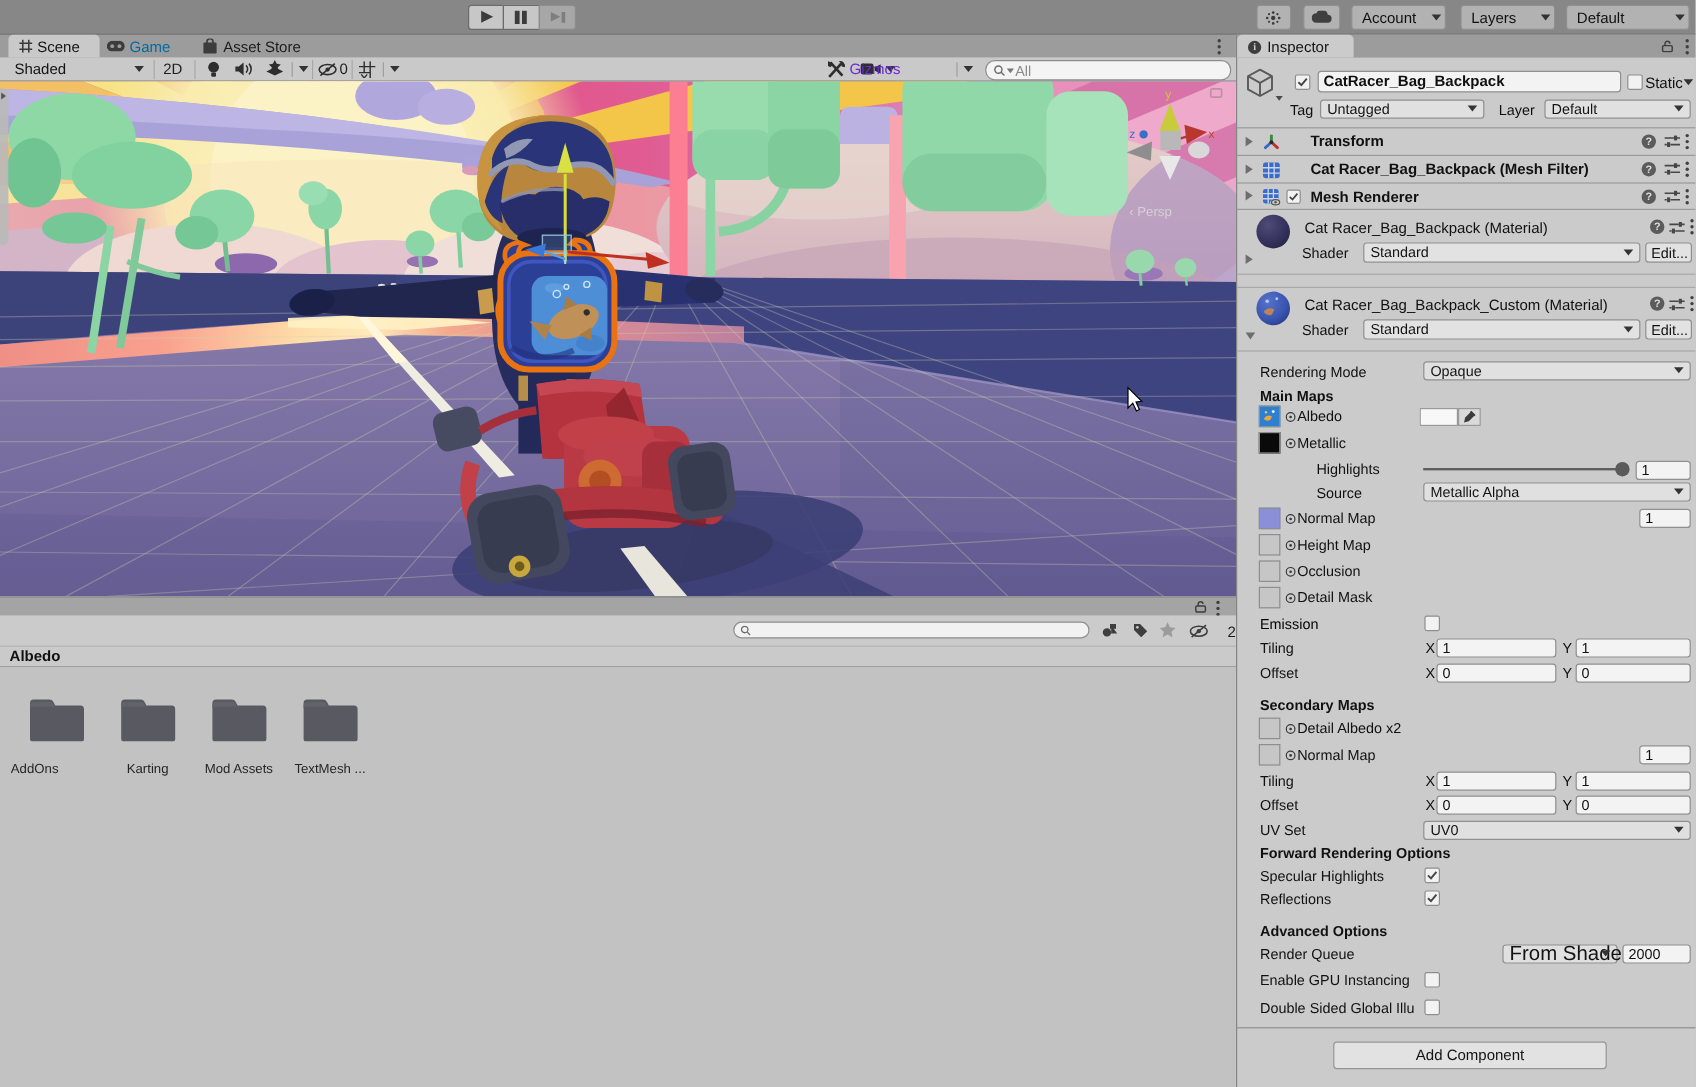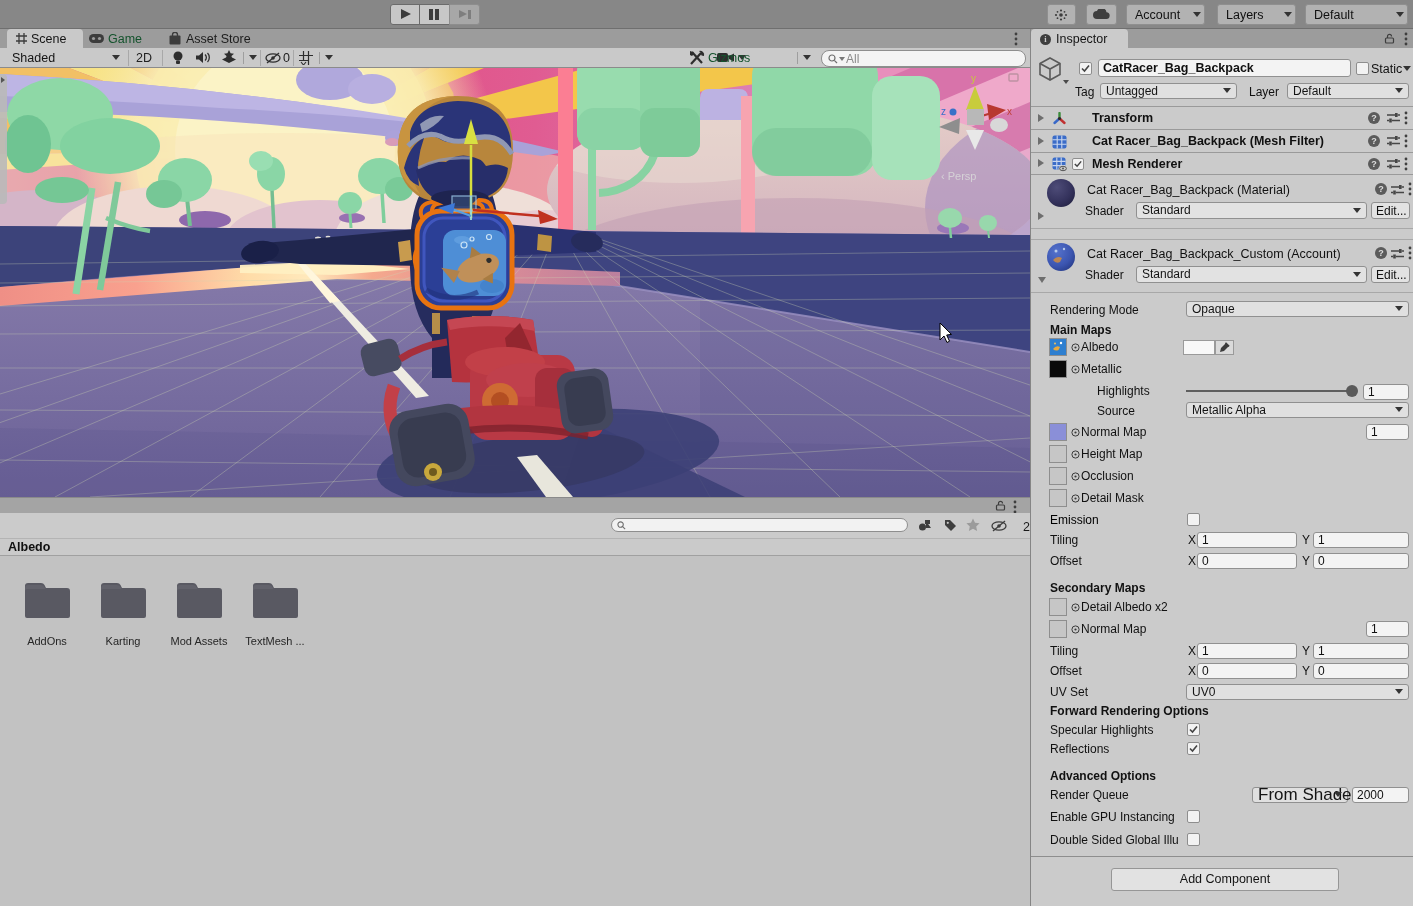--- a/index.html
+++ b/index.html
@@ -43,21 +43,21 @@
 <div class="abs" style="left:7px;top:29px;width:76px;height:19px;background:#C9C9C9;border-radius:4px 4px 0 0"></div>
 <svg class="abs" style="left:16px;top:33px" width="11" height="11" viewBox="0 0 11 11">
     <path d="M3,0 V11 M8,0 V11 M0,3 H11 M0,8 H11" stroke="#3c3c3c" stroke-width="1.3"></path>
   </svg>
 <div class="abs" style="left:31px;top:31px;height:16px;line-height:16px;font-size:12.5px;color:#151515;white-space:nowrap">Scene</div>
 <svg class="abs" style="left:89px;top:34px" width="15" height="9" viewBox="0 0 15 9">
     <rect x="0" y="0" width="15" height="9" rx="4.5" fill="#3c3c3c"></rect>
     <circle cx="4.5" cy="4.5" r="1.6" fill="#9c9c9c"></circle>
     <circle cx="10.5" cy="4.5" r="1.6" fill="#9c9c9c"></circle>
   </svg>
-<div class="abs" style="left:108px;top:31px;height:16px;line-height:16px;font-size:12.5px;color:#14532d;white-space:nowrap">Game</div>
+<div class="abs" style="left:108px;top:31px;height:16px;line-height:16px;font-size:12.5px;color:#0369a1;white-space:nowrap">Game</div>
 <svg class="abs" style="left:169px;top:32px" width="12" height="13" viewBox="0 0 12 13">
     <rect x="0.5" y="3.5" width="11" height="9" rx="1" fill="#3c3c3c"></rect>
     <path d="M3.5,4 V2.8 a2.5,2.5 0 0 1 5,0 V4" fill="none" stroke="#3c3c3c" stroke-width="1.4"></path>
   </svg>
 <div class="abs" style="left:186px;top:31px;height:16px;line-height:16px;font-size:12.5px;color:#1c1c1c;white-space:nowrap">Asset Store</div>
 <svg class="abs" style="left:1014px;top:32px" width="4" height="14" viewBox="0 0 4 14">
     <circle cx="2" cy="2" r="1.4" fill="#404040"></circle>
     <circle cx="2" cy="7" r="1.4" fill="#404040"></circle>
     <circle cx="2" cy="12" r="1.4" fill="#404040"></circle>
   </svg>
@@ -99,21 +99,21 @@
     <path d="M2,14 L12,3" stroke="#2e2e2e" stroke-width="2.2"></path>
     <path d="M10,1 a4,4 0 0 1 5,5 l-2.5,-0.5 -1,-3 Z" fill="#2e2e2e"></path>
     <path d="M3,2 l10,11" stroke="#2e2e2e" stroke-width="2.2"></path>
     <path d="M1,1 l3,1 1,2 -2,2 -2,-1 Z" fill="#2e2e2e"></path>
   </svg>
 <svg class="abs" style="left:717px;top:52px" width="17" height="11" viewBox="0 0 17 11">
     <rect x="0" y="1" width="11" height="9" rx="2" fill="#2e2e2e"></rect>
     <polygon points="12,4 17,1.5 17,9.5 12,7" fill="#2e2e2e"></polygon>
   </svg>
 <div class="abs" style="left:738px;top:55px;width:0;height:0;border-left:4px solid transparent;border-right:4px solid transparent;border-top:5px solid #333"></div>
-<div class="abs" style="left:708px;top:50px;height:16px;line-height:16px;font-size:12.5px;color:#14532d;white-space:nowrap">Gizmos</div>
+<div class="abs" style="left:708px;top:50px;height:16px;line-height:16px;font-size:12.5px;color:#6d28d9;white-space:nowrap">Gizmos</div>
 <div class="abs" style="left:797px;top:52px;width:1px;height:12px;background:#9e9e9e"></div>
 <div class="abs" style="left:803px;top:55px;width:0;height:0;border-left:4px solid transparent;border-right:4px solid transparent;border-top:5px solid #333"></div>
 <div class="abs" style="left:821px;top:50px;width:205px;height:17px;background:#F4F4F4;border:1px solid #8e8e8e;border-radius:8px;box-sizing:border-box"></div>
 <svg class="abs" style="left:828px;top:54px" width="10" height="10" viewBox="0 0 10 10">
     <circle cx="4" cy="4" r="3" fill="none" stroke="#6e6e6e" stroke-width="1.2"></circle>
     <line x1="6.3" y1="6.3" x2="9" y2="9" stroke="#6e6e6e" stroke-width="1.2"></line>
   </svg>
 <div class="abs" style="left:839px;top:57px;width:0;height:0;border-left:3px solid transparent;border-right:3px solid transparent;border-top:4px solid #777"></div>
 <div class="abs" style="left:846px;top:51px;height:16px;line-height:16px;font-size:12px;color:#8a8a8a;white-space:nowrap">All</div>
 <div class="abs" style="left:0;top:68px;width:1030px;height:429px"><svg width="1030" height="429" viewBox="0 0 1030 429">
@@ -453,21 +453,21 @@
     <line x1="2" y1="11" x2="14" y2="1" stroke="#3e3e3e" stroke-width="1.3"></line>
   </svg>
 <div class="abs" style="left:1023px;top:519px;height:16px;line-height:16px;font-size:12.5px;color:#1a1a1a;white-space:nowrap">21</div>
 <div class="abs" style="left:0;top:538px;width:1030px;height:18px;background:#CACACA;border-top:1px solid #b4b4b4;border-bottom:1px solid #a0a0a0;box-sizing:border-box"></div>
 <div class="abs" style="left:8px;top:539px;height:16px;line-height:16px;font-size:12.5px;color:#101010;font-weight:bold;white-space:nowrap">Albedo</div>
 <div class="abs" style="left:0;top:556px;width:1030px;height:350px;background:#C2C2C2"></div>
 <div class="abs" style="left:23px;top:578px;width:49px;height:40px"><svg width="49" height="40" viewBox="0 0 49 40">
       <path d="M2,38 V8 q0,-3 3,-3 h13 q2.5,0 3.5,2 l1.5,3 H44 q3,0 3,3 v25 q0,2 -2,2 H4 q-2,0 -2,-2 Z" fill="#595962"></path>
       <path d="M2,10 q0,-3 3,-3 h13 q2.5,0 3.5,2 l1,2 H5 q-3,0 -3,2 Z" fill="#62626b"></path>
     </svg></div>
-<div class="abs" style="left:9px;top:635px;width:76px;text-align:center;font-size:11px;color:#262626">AddOns</div>
+<div class="abs" style="left:9px;top:635px;width:76px;font-size:11px;color:#262626">AddOns</div>
 <div class="abs" style="left:99px;top:578px;width:49px;height:40px"><svg width="49" height="40" viewBox="0 0 49 40">
       <path d="M2,38 V8 q0,-3 3,-3 h13 q2.5,0 3.5,2 l1.5,3 H44 q3,0 3,3 v25 q0,2 -2,2 H4 q-2,0 -2,-2 Z" fill="#595962"></path>
       <path d="M2,10 q0,-3 3,-3 h13 q2.5,0 3.5,2 l1,2 H5 q-3,0 -3,2 Z" fill="#62626b"></path>
     </svg></div>
 <div class="abs" style="left:85px;top:635px;width:76px;text-align:center;font-size:11px;color:#262626">Karting</div>
 <div class="abs" style="left:175px;top:578px;width:49px;height:40px"><svg width="49" height="40" viewBox="0 0 49 40">
       <path d="M2,38 V8 q0,-3 3,-3 h13 q2.5,0 3.5,2 l1.5,3 H44 q3,0 3,3 v25 q0,2 -2,2 H4 q-2,0 -2,-2 Z" fill="#595962"></path>
       <path d="M2,10 q0,-3 3,-3 h13 q2.5,0 3.5,2 l1,2 H5 q-3,0 -3,2 Z" fill="#62626b"></path>
     </svg></div>
 <div class="abs" style="left:161px;top:635px;width:76px;text-align:center;font-size:11px;color:#262626">Mod Assets</div>
@@ -602,21 +602,21 @@
 <div class="abs" style="left:1376px;top:203px;height:16px;line-height:16px;font-size:12px;color:#111;white-space:nowrap">Edit...</div>
 <div class="abs" style="left:1038px;top:212px;width:0;height:0;border-top:4.5px solid transparent;border-bottom:4.5px solid transparent;border-left:6px solid #6e6e6e"></div>
 <div class="abs" style="left:1031px;top:228px;width:382px;height:1px;background:#a8a8a8"></div>
 <div class="abs" style="left:1031px;top:239px;width:382px;height:1px;background:#a8a8a8"></div>
 <div class="abs" style="left:1047px;top:243px;width:28px;height:28px;border-radius:14px;background:radial-gradient(circle at 35% 30%,#5572cc,#3b55b0 55%,#22357e 92%)"></div>
 <svg class="abs" style="left:1047px;top:243px" width="28" height="28" viewBox="0 0 28 28">
     <path d="M6,17 q4,-5 9,-2 l-2,4 q-4,2 -7,-2" fill="#c88a48" opacity="0.9"></path>
     <circle cx="9" cy="8" r="1.5" fill="#cfe0f2" opacity="0.8"></circle>
     <circle cx="17" cy="6" r="1.2" fill="#cfe0f2" opacity="0.8"></circle>
   </svg>
-<div class="abs" style="left:1087px;top:246px;height:16px;line-height:16px;font-size:12.5px;color:#111;white-space:nowrap">Cat Racer_Bag_Backpack_Custom (Account)</div>
+<div class="abs" style="left:1087px;top:246px;height:16px;line-height:16px;font-size:12.5px;color:#111;white-space:nowrap">Cat Racer_Bag_Backpack_Custom (Material)</div>
 <div class="abs" style="left:1375px;top:247px;width:12px;height:12px;border-radius:6px;background:#5b5b5b"></div>
 <div class="abs" style="left:1375px;top:247px;width:12px;height:12px;line-height:12px;text-align:center;color:#ddd;font-size:9px;font-weight:bold">?</div>
 <svg class="abs" style="left:1391px;top:248px" width="13" height="12" viewBox="0 0 13 12">
     <path d="M0,3 h8 M10.5,3 h2.5 M0,8.5 h2 M5,8.5 h8" stroke="#464646" stroke-width="1.3"></path>
     <rect x="8" y="1" width="2.6" height="4" fill="#464646"></rect>
     <rect x="2.2" y="6.5" width="2.6" height="4" fill="#464646"></rect>
   </svg>
 <svg class="abs" style="left:1408px;top:246px" width="4" height="14" viewBox="0 0 4 14">
     <circle cx="2" cy="2" r="1.4" fill="#404040"></circle>
     <circle cx="2" cy="7" r="1.4" fill="#404040"></circle>

